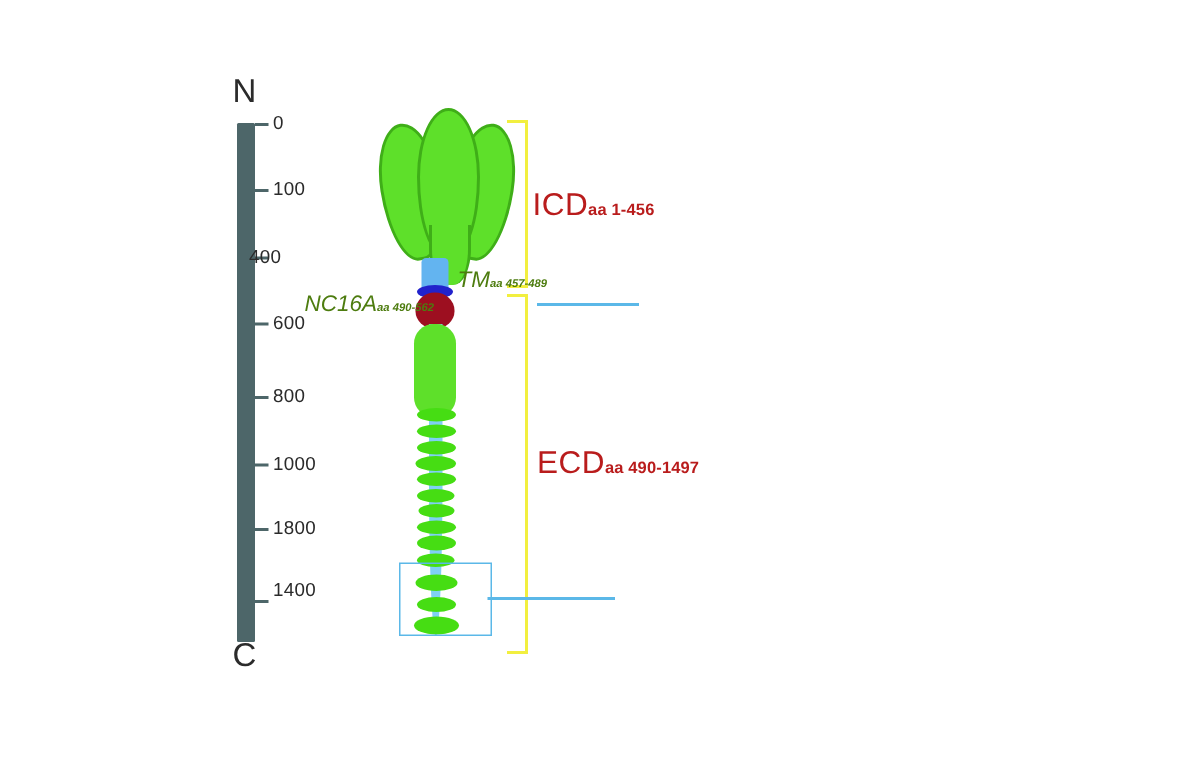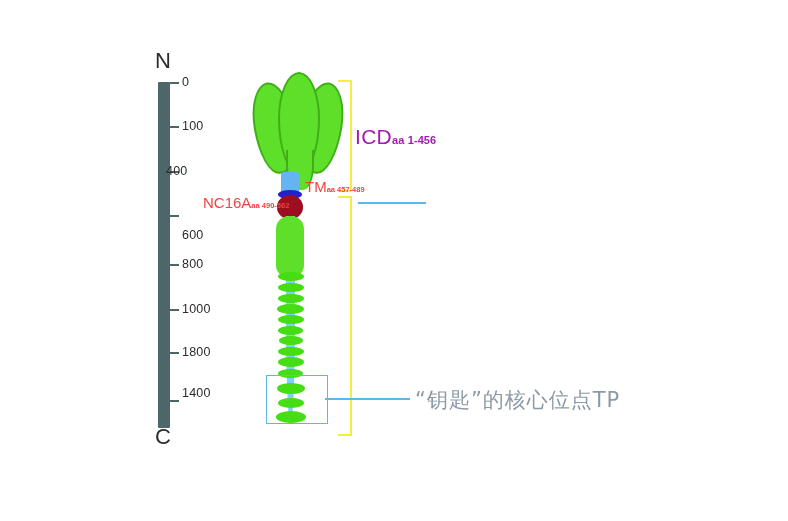--- a/index.html
+++ b/index.html
@@ -72,28 +72,28 @@
   }
 
   
   .bracket{
     position:absolute;border:2px solid #f2ef3f;border-left:none;
     width:12px;
   }
   #bracket-icd{left:338px;top:80px;height:108px;}
   #bracket-ecd{left:338px;top:196px;height:236px;}
 
-  .domain-label{position:absolute;white-space:nowrap;color:#a21caf;}
+  .domain-label{position:absolute;white-space:nowrap;color:#b91c1c;}
   .domain-label .main{font-size:21px;letter-spacing:.3px;}
   .domain-label .sub{font-size:11px;font-weight:bold;letter-spacing:.1px;}
   #label-icd{left:355px;top:125px;}
   #label-ecd{left:358px;top:297px;}
 
   
-  .small-label{position:absolute;white-space:nowrap;color:#ef4444;}
+  .small-label{position:absolute;white-space:nowrap;color:#4d7c0f;font-style:italic;}
   .small-label .main{font-size:15px;}
   .small-label .sub{font-size:7.5px;font-weight:bold;}
   #label-nc16a{left:203px;top:194px;}
   #label-tm{left:305px;top:178px;}
 
   
   .callout-line{
     position:absolute;height:2px;background:#5bb8e8;
   }
   #callout-line-tm{left:358px;top:202px;width:68px;}
@@ -122,21 +122,21 @@
     <div class="ruler-bar"></div>
     <div class="terminus" id="term-c">C</div>
     <div id="ruler-ticks">
         <div class="tick" style="left: 170px; top: 82px;"></div>
         <div class="tick-label" style="left: 182px; top: 75px;">0</div>
         <div class="tick" style="left: 170px; top: 126px;"></div>
         <div class="tick-label" style="left: 182px; top: 119px;">100</div>
         <div class="tick" style="left: 170px; top: 171px;"></div>
         <div class="tick-label" style="left: 166px; top: 164px;">400</div>
         <div class="tick" style="left: 170px; top: 215px;"></div>
-        <div class="tick-label" style="left: 182px; top: 208px; margin-top: 20px;">600</div>
+        <div class="tick-label" style="left: 182px; top: 208px;">600</div>
         <div class="tick" style="left: 170px; top: 264px;"></div>
         <div class="tick-label" style="left: 182px; top: 257px;">800</div>
         <div class="tick" style="left: 170px; top: 309px;"></div>
         <div class="tick-label" style="left: 182px; top: 302px;">1000</div>
         <div class="tick" style="left: 170px; top: 352px;"></div>
         <div class="tick-label" style="left: 182px; top: 345px;">1800</div>
         <div class="tick" style="left: 170px; top: 400px;"></div>
         <div class="tick-label" style="left: 182px; top: 386px;">1400</div>
       </div>
   </div>
@@ -174,29 +174,31 @@
       </div>
   </div>
 
   <div class="bracket" id="bracket-icd"></div>
   <div class="bracket" id="bracket-ecd"></div>
 
   <div class="domain-label" id="label-icd">
     <span class="main">ICD</span><span class="sub">aa 1-456</span>
   </div>
 
+  <div class="domain-label" id="label-ecd">
+    <span class="main">ECD</span><span class="sub">aa 490-1497</span>
+  </div>
 
   <div class="small-label" id="label-nc16a">
     <span class="main">NC16A</span><span class="sub">aa 490-562</span>
   </div>
 
   <div class="small-label" id="label-tm">
     <span class="main">TM</span><span class="sub">aa 457-489</span>
   </div>
 
   <div class="highlight-box"></div>
 
   <div class="callout-line" id="callout-line-tm"></div>
 
   <div class="callout-line" id="callout-line-tp"></div>
-  <div class="callout-text" id="callout-tp">“钥匙”的核心位点TP</div>
 
 </div>
 
 </body></html>

